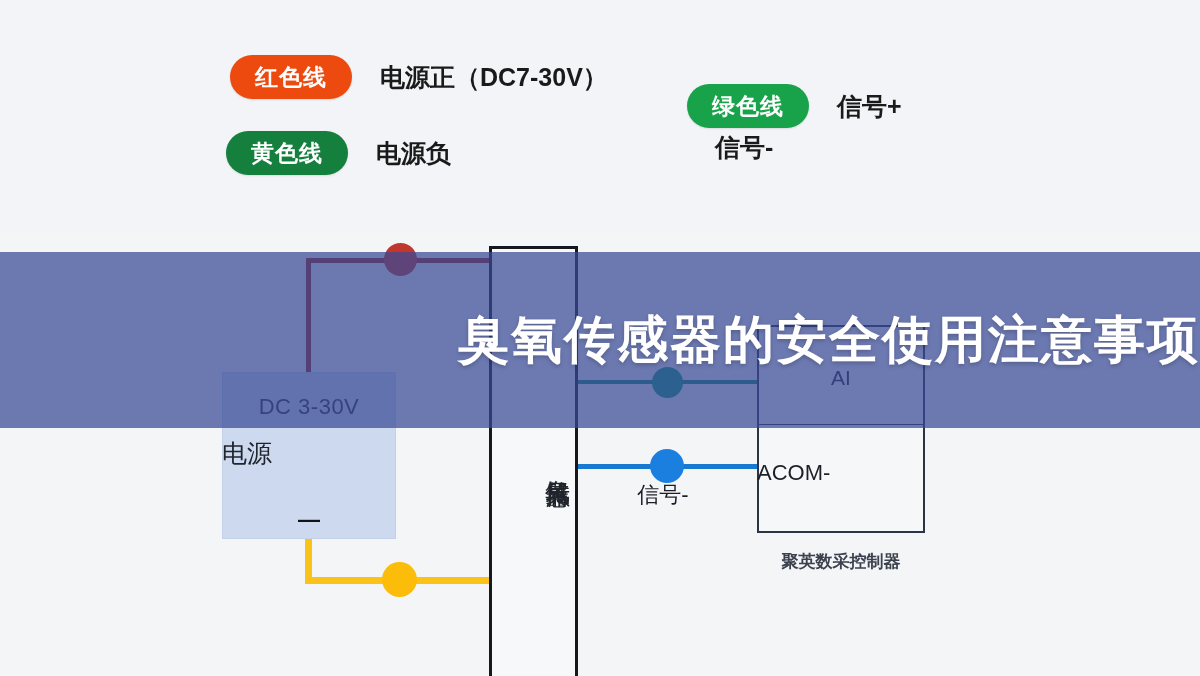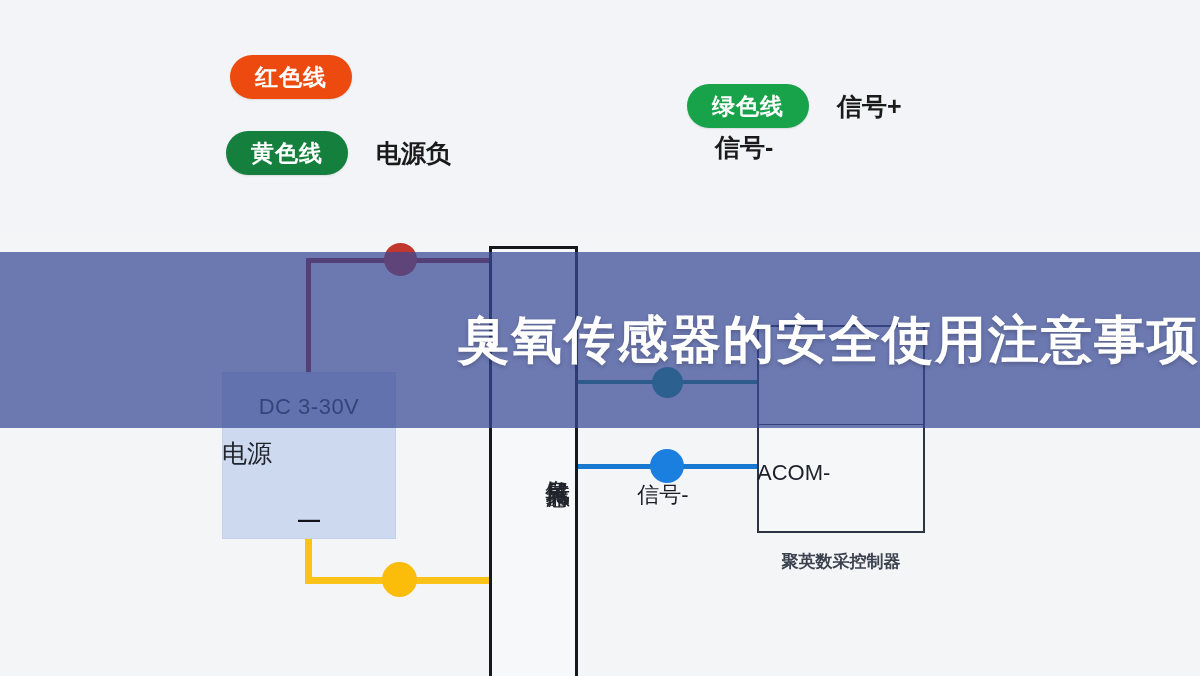--- a/index.html
+++ b/index.html
@@ -215,20 +215,21 @@
 </style>
 </head>
 <body>
 
 <div id="page">
 
   <div id="legend">
 
     <div class="legend-row" style="left:230px; top:55px;">
       <span class="pill pill-lg" style="background:#ED4A10">红色线</span>
+      <span class="pill-text-label">电源正（DC7-30V）</span>
     </div>
 
     <div class="legend-row" style="left:687px; top:55px;margin-top:29px;">
       <span class="pill pill-lg" style="background:#18A34A">绿色线</span>
       <span class="pill-text-label">信号+</span>
     </div>
 
     <div class="legend-row" style="left:226px; top:131px;">
       <span class="pill pill-lg" style="background:#15803d">黄色线</span>
       <span class="pill-text-label">电源负</span>
@@ -261,20 +262,21 @@
     <div class="box" id="power-box"></div>
     <div id="power-label-dc">DC 3-30V</div>
     <div id="power-label-name">电源</div>
     <div id="power-minus">—</div>
 
     <div class="box" id="sensor-box"></div>
     <div id="sensor-text">臭氧传感器</div>
 
     <div class="box" id="controller-box"></div>
     <div id="controller-divider"></div>
+    <div id="ai-label">AI</div>
     <div id="acom-label">ACOM-</div>
     <div id="controller-caption">聚英数采控制器</div>
 
   </div>
 
   <div id="banner">
     <div id="banner-title">臭氧传感器的安全使用注意事项</div>
   </div>
 
 </div>

